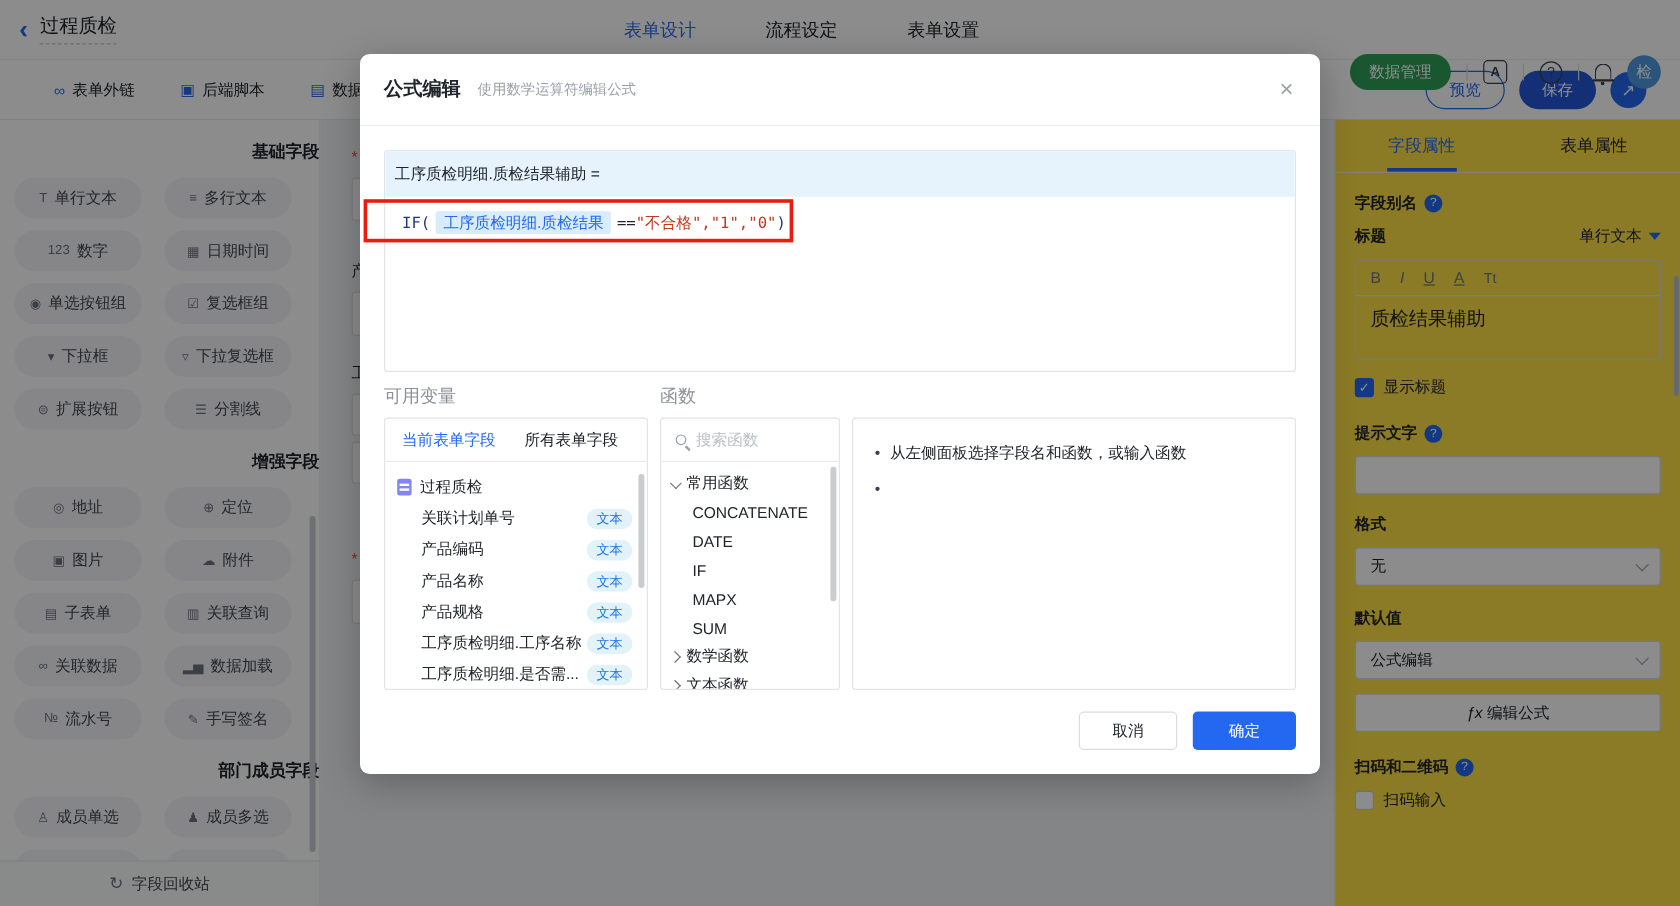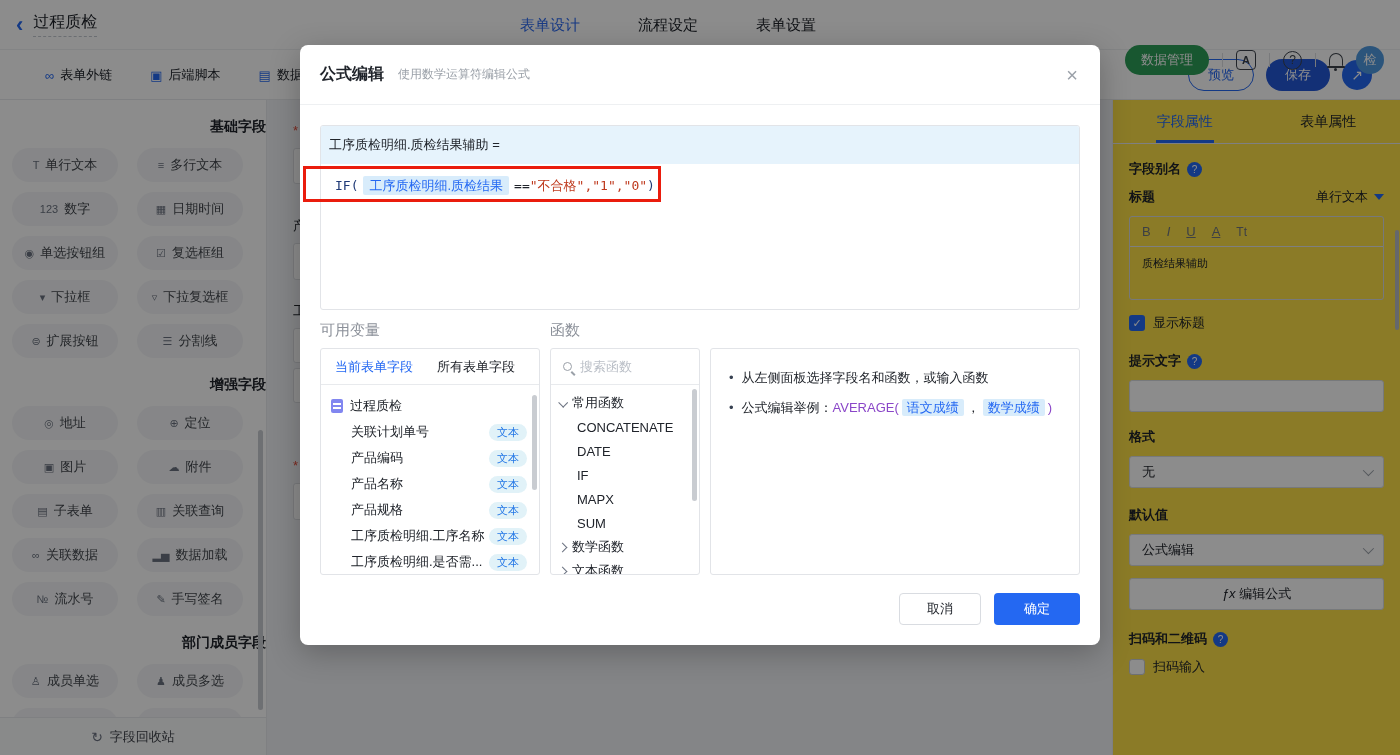--- a/index.html
+++ b/index.html
@@ -62,21 +62,21 @@
   .qico { width:15px; height:15px; border-radius:50%; background:#2468f2; color:#fff; font-size:10px; font-weight:normal; display:inline-flex; align-items:center; justify-content:center;}
   .rinput { width:100%; height:32px; border:1px solid #d9dce1; border-radius:3px; padding:0 10px; font-size:13px; color:#20242b; background:#fff;}
   .row-between { display:flex; align-items:center; justify-content:space-between; margin-bottom:10px;}
   .type-dd { font-size:13px; color:#20242b; display:flex; align-items:center; gap:6px; cursor:pointer;}
   .caret-dn { width:0; height:0; border-left:5px solid transparent; border-right:5px solid transparent; border-top:6px solid #2468f2;}
   .editor-box { border:1px solid #d9dce1; border-radius:3px; }
   .ed-toolbar { height:30px; display:flex; align-items:center; gap:16px; padding:0 12px; border-bottom:1px solid #e5e7ea; color:#6f757e; font-size:13px;}
   .ed-toolbar .t-i { font-style:italic; }
   .ed-toolbar .t-u, .ed-toolbar .t-a { text-decoration:underline; }
   .ed-toolbar .t-tt { font-size:12px; }
-  .ed-body { height:52px; padding:9px 12px; font-size:11px; color:#20242b;}
+  .ed-body { height:52px; padding:9px 12px; font-size:16px; color:#20242b;}
   .chkrow { display:flex; align-items:center; gap:8px; font-size:13px; color:#20242b; cursor:pointer;}
   .chk { width:16px; height:16px; border-radius:3px; display:flex; align-items:center; justify-content:center; font-size:11px;}
   .chk.on { background:#2468f2; color:#fff; }
   .chk.off { background:#fff; border:1px solid #c9ccd1;}
   .select { width:100%; height:32px; border:1px solid #d9dce1; border-radius:3px; padding:0 12px; display:flex; align-items:center; justify-content:space-between; font-size:13px; color:#20242b; background:#fff; cursor:pointer;}
   .chev { width:8px; height:8px; border-right:1.5px solid #9aa0a8; border-bottom:1.5px solid #9aa0a8; transform:rotate(45deg) translateY(-2px);}
   .fx-btn { width:100%; height:32px; border:1px solid #d9dce1; border-radius:3px; background:#fff; font-size:13px; color:#20242b; cursor:pointer;}
   .rb-scroll { position:absolute; right:1px; top:130px; width:4px; height:100px; background:#b9bec6; border-radius:2px;}
 
   
@@ -465,23 +465,20 @@
     <div class="f-scroll"></div>
   </div>
 
   <div class="panel help-panel">
     <div class="hline">
         <span class="bullet">•</span>
         <span>从左侧面板选择字段名和函数，或输入函数</span>
       </div>
     <div class="hline">
         <span class="bullet">•</span>
-      <span>
-        <span>公式编辑举例：</span><span class="tok-fn">AVERAGE(</span><span class="hchip">语文成绩</span><span>，</span><span class="hchip">数学成绩</span><span class="tok-fn">)</span>
-      </span>
     </div>
   </div>
 
   <div class="m-footer">
     <button class="btn-cancel">取消</button>
     <button class="btn-ok">确定</button>
   </div>
 </div>
 
 <div class="red-box"></div>

